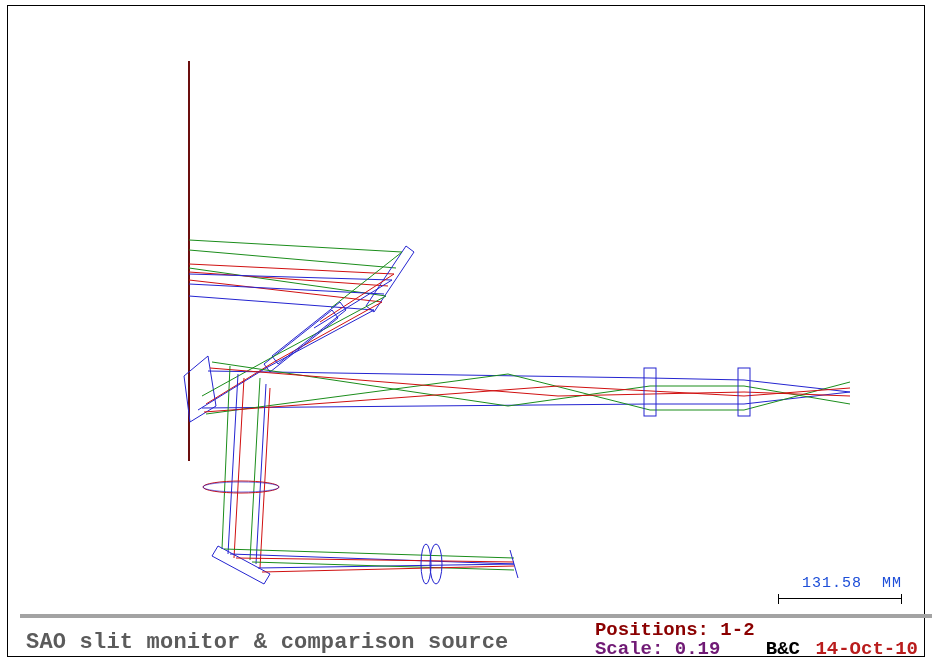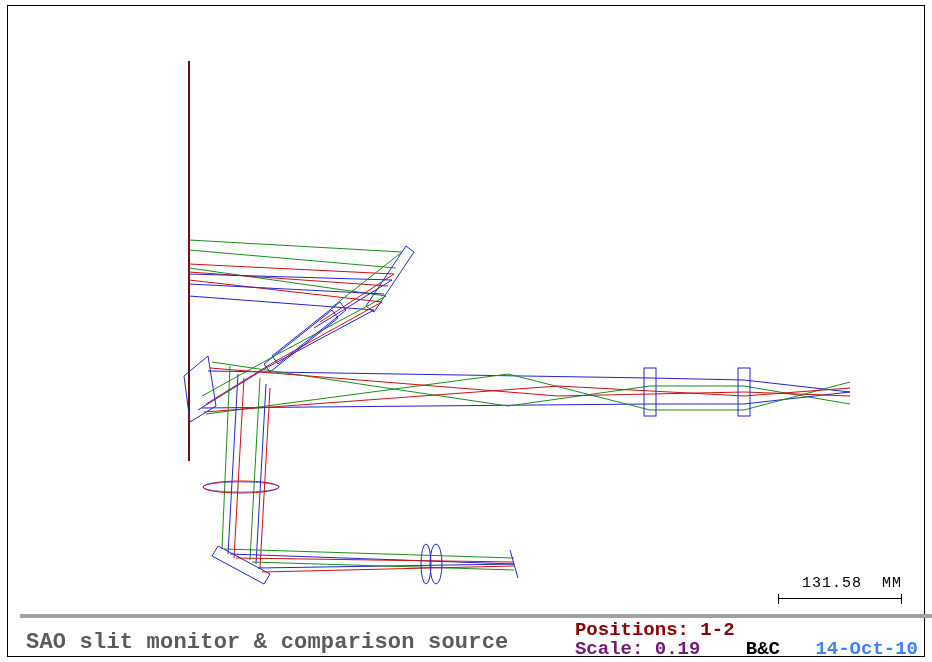--- a/index.html
+++ b/index.html
@@ -57,33 +57,33 @@
     }
     .meta-scale {
       color: #701a75;
     }
     .meta-initials {
       color: #000;
       display: inline-block;
       margin-left: 34px;
     }
     .meta-date {
-      color: #3b82f6;
+      color: #b91c1c;
       display: inline-block;
-      margin-left: 24px;
+      margin-left: 4px;
     }
     .scale-bar-area {
       position: absolute;
       right: 22px;
       bottom: 52px;
       text-align: right;
     }
     .scale-bar-label {
       font-size: 15px;
-      color: #000000;
+      color: #1d4ed8;
       letter-spacing: 1px;
     }
     .scale-bar-line {
       margin-top: 2px;
       width: 124px;
       height: 10px;
       position: relative;
     }
     .scale-bar-line .hline {
       position: absolute;

